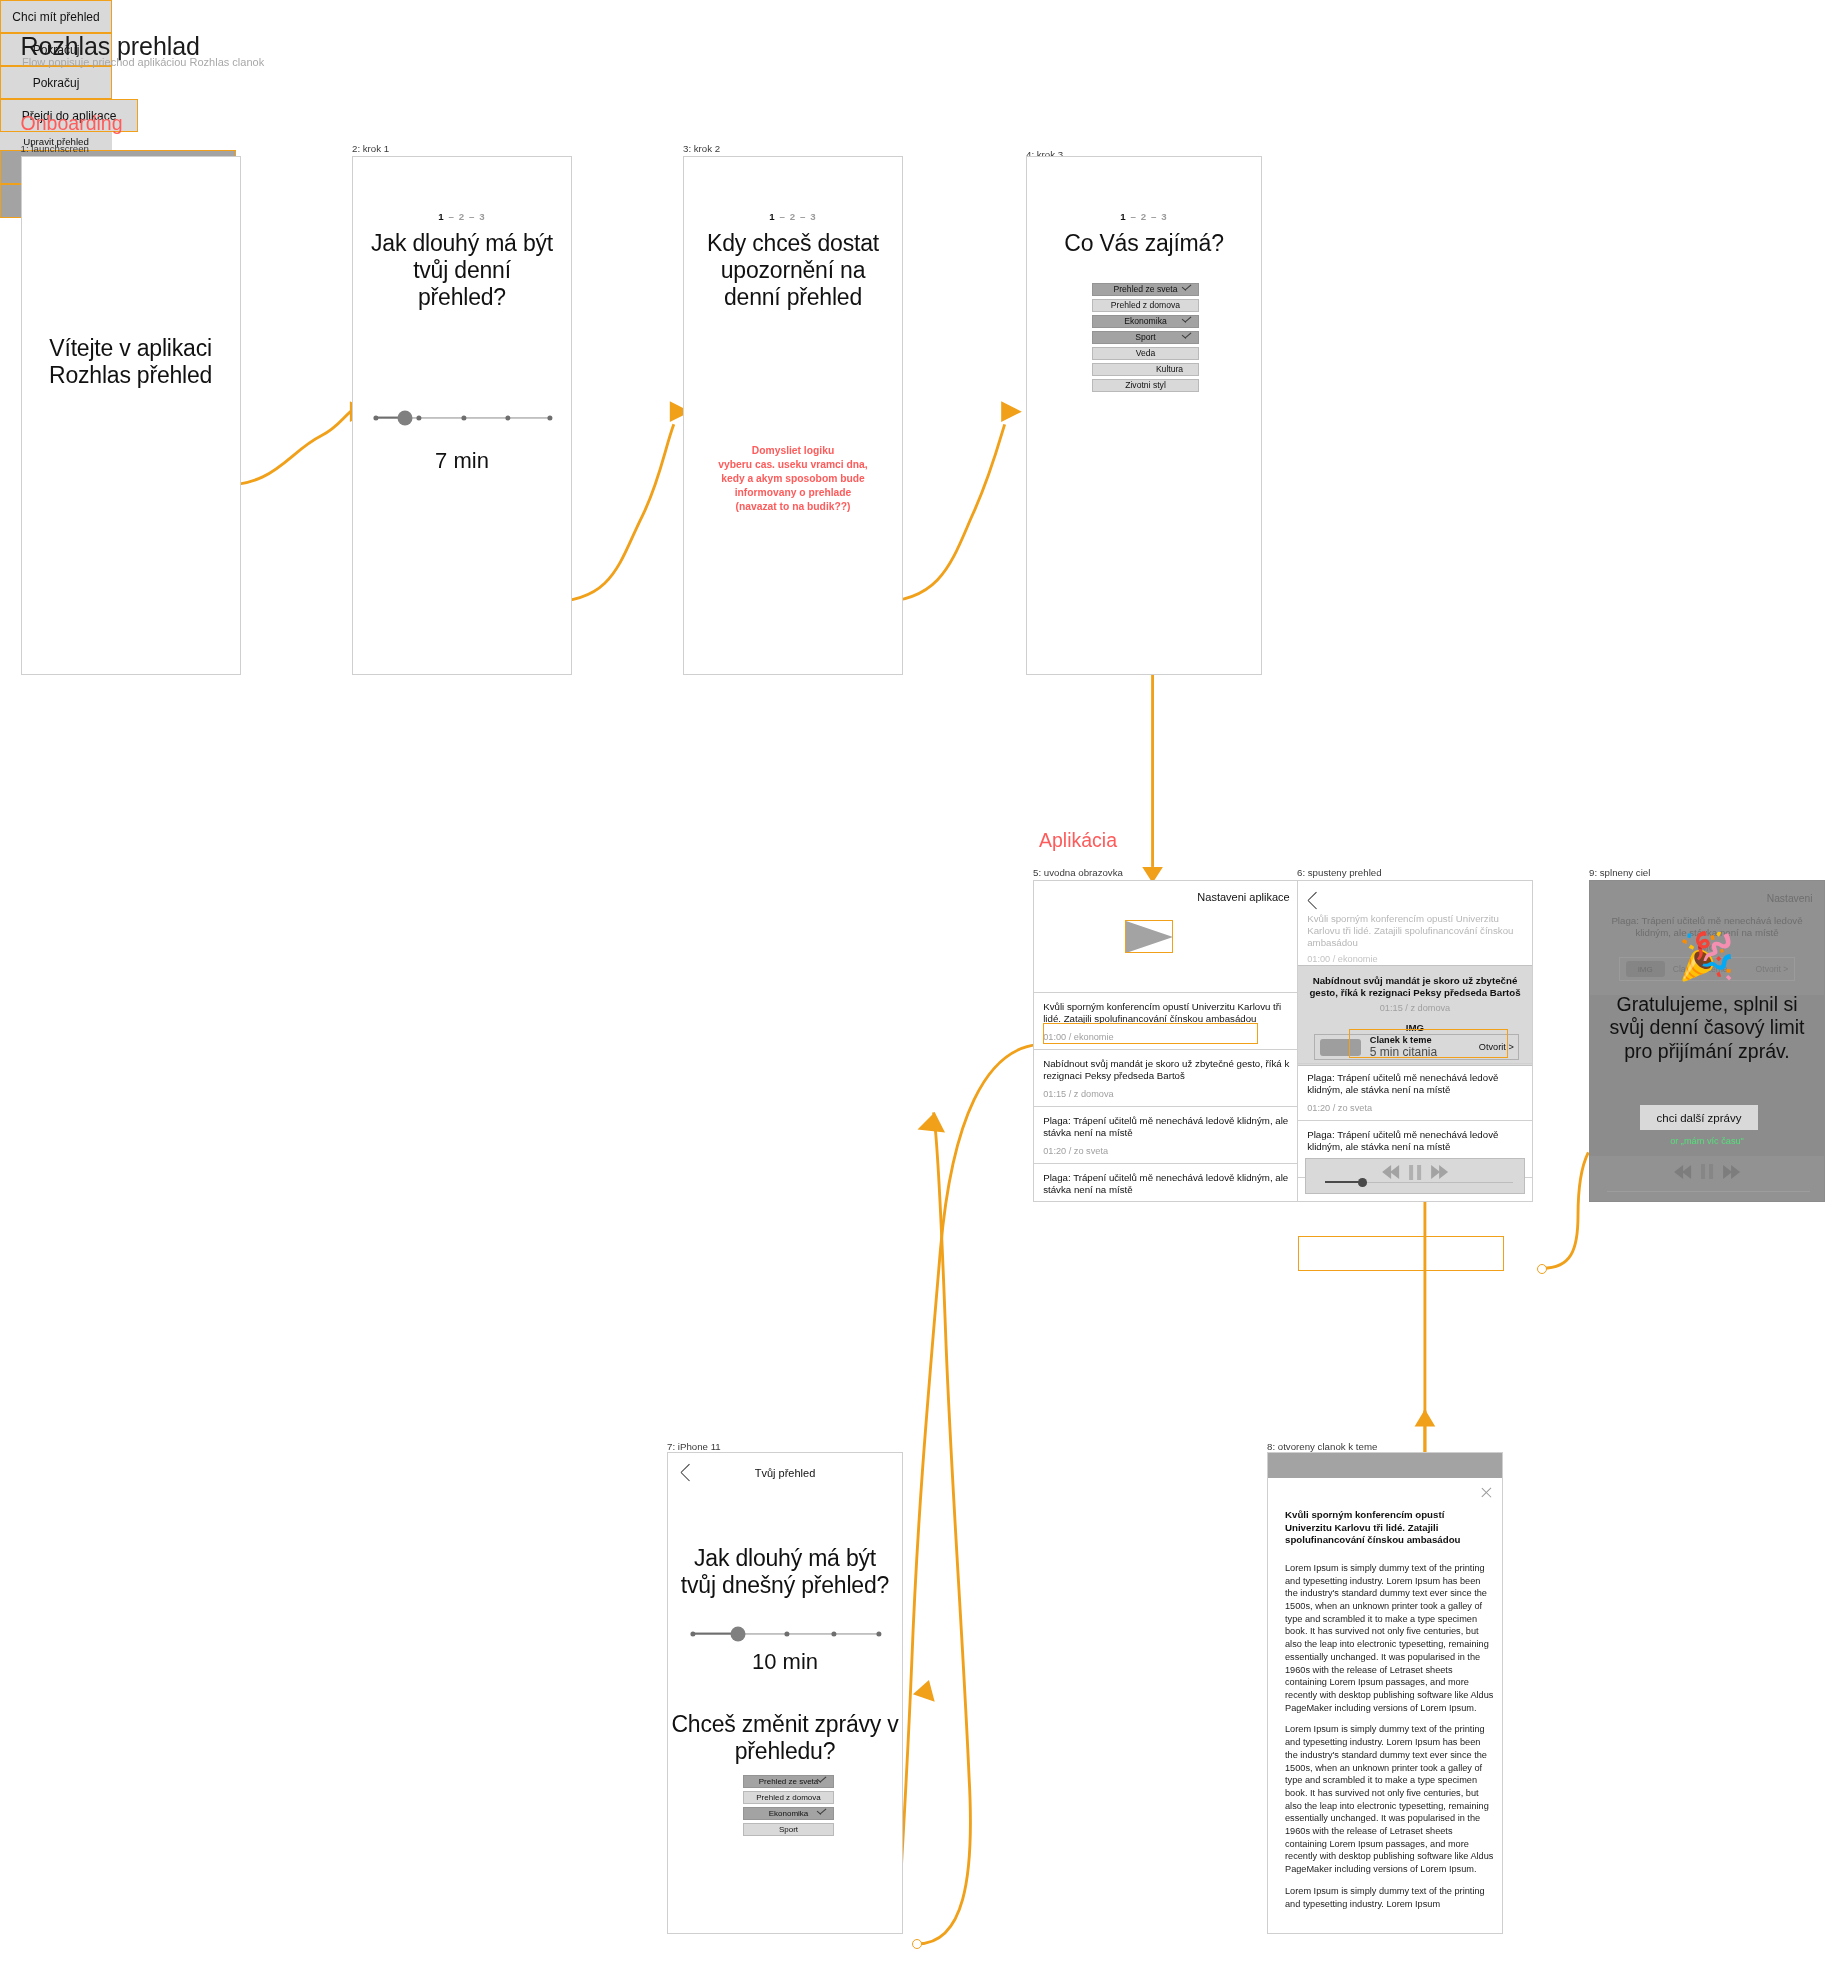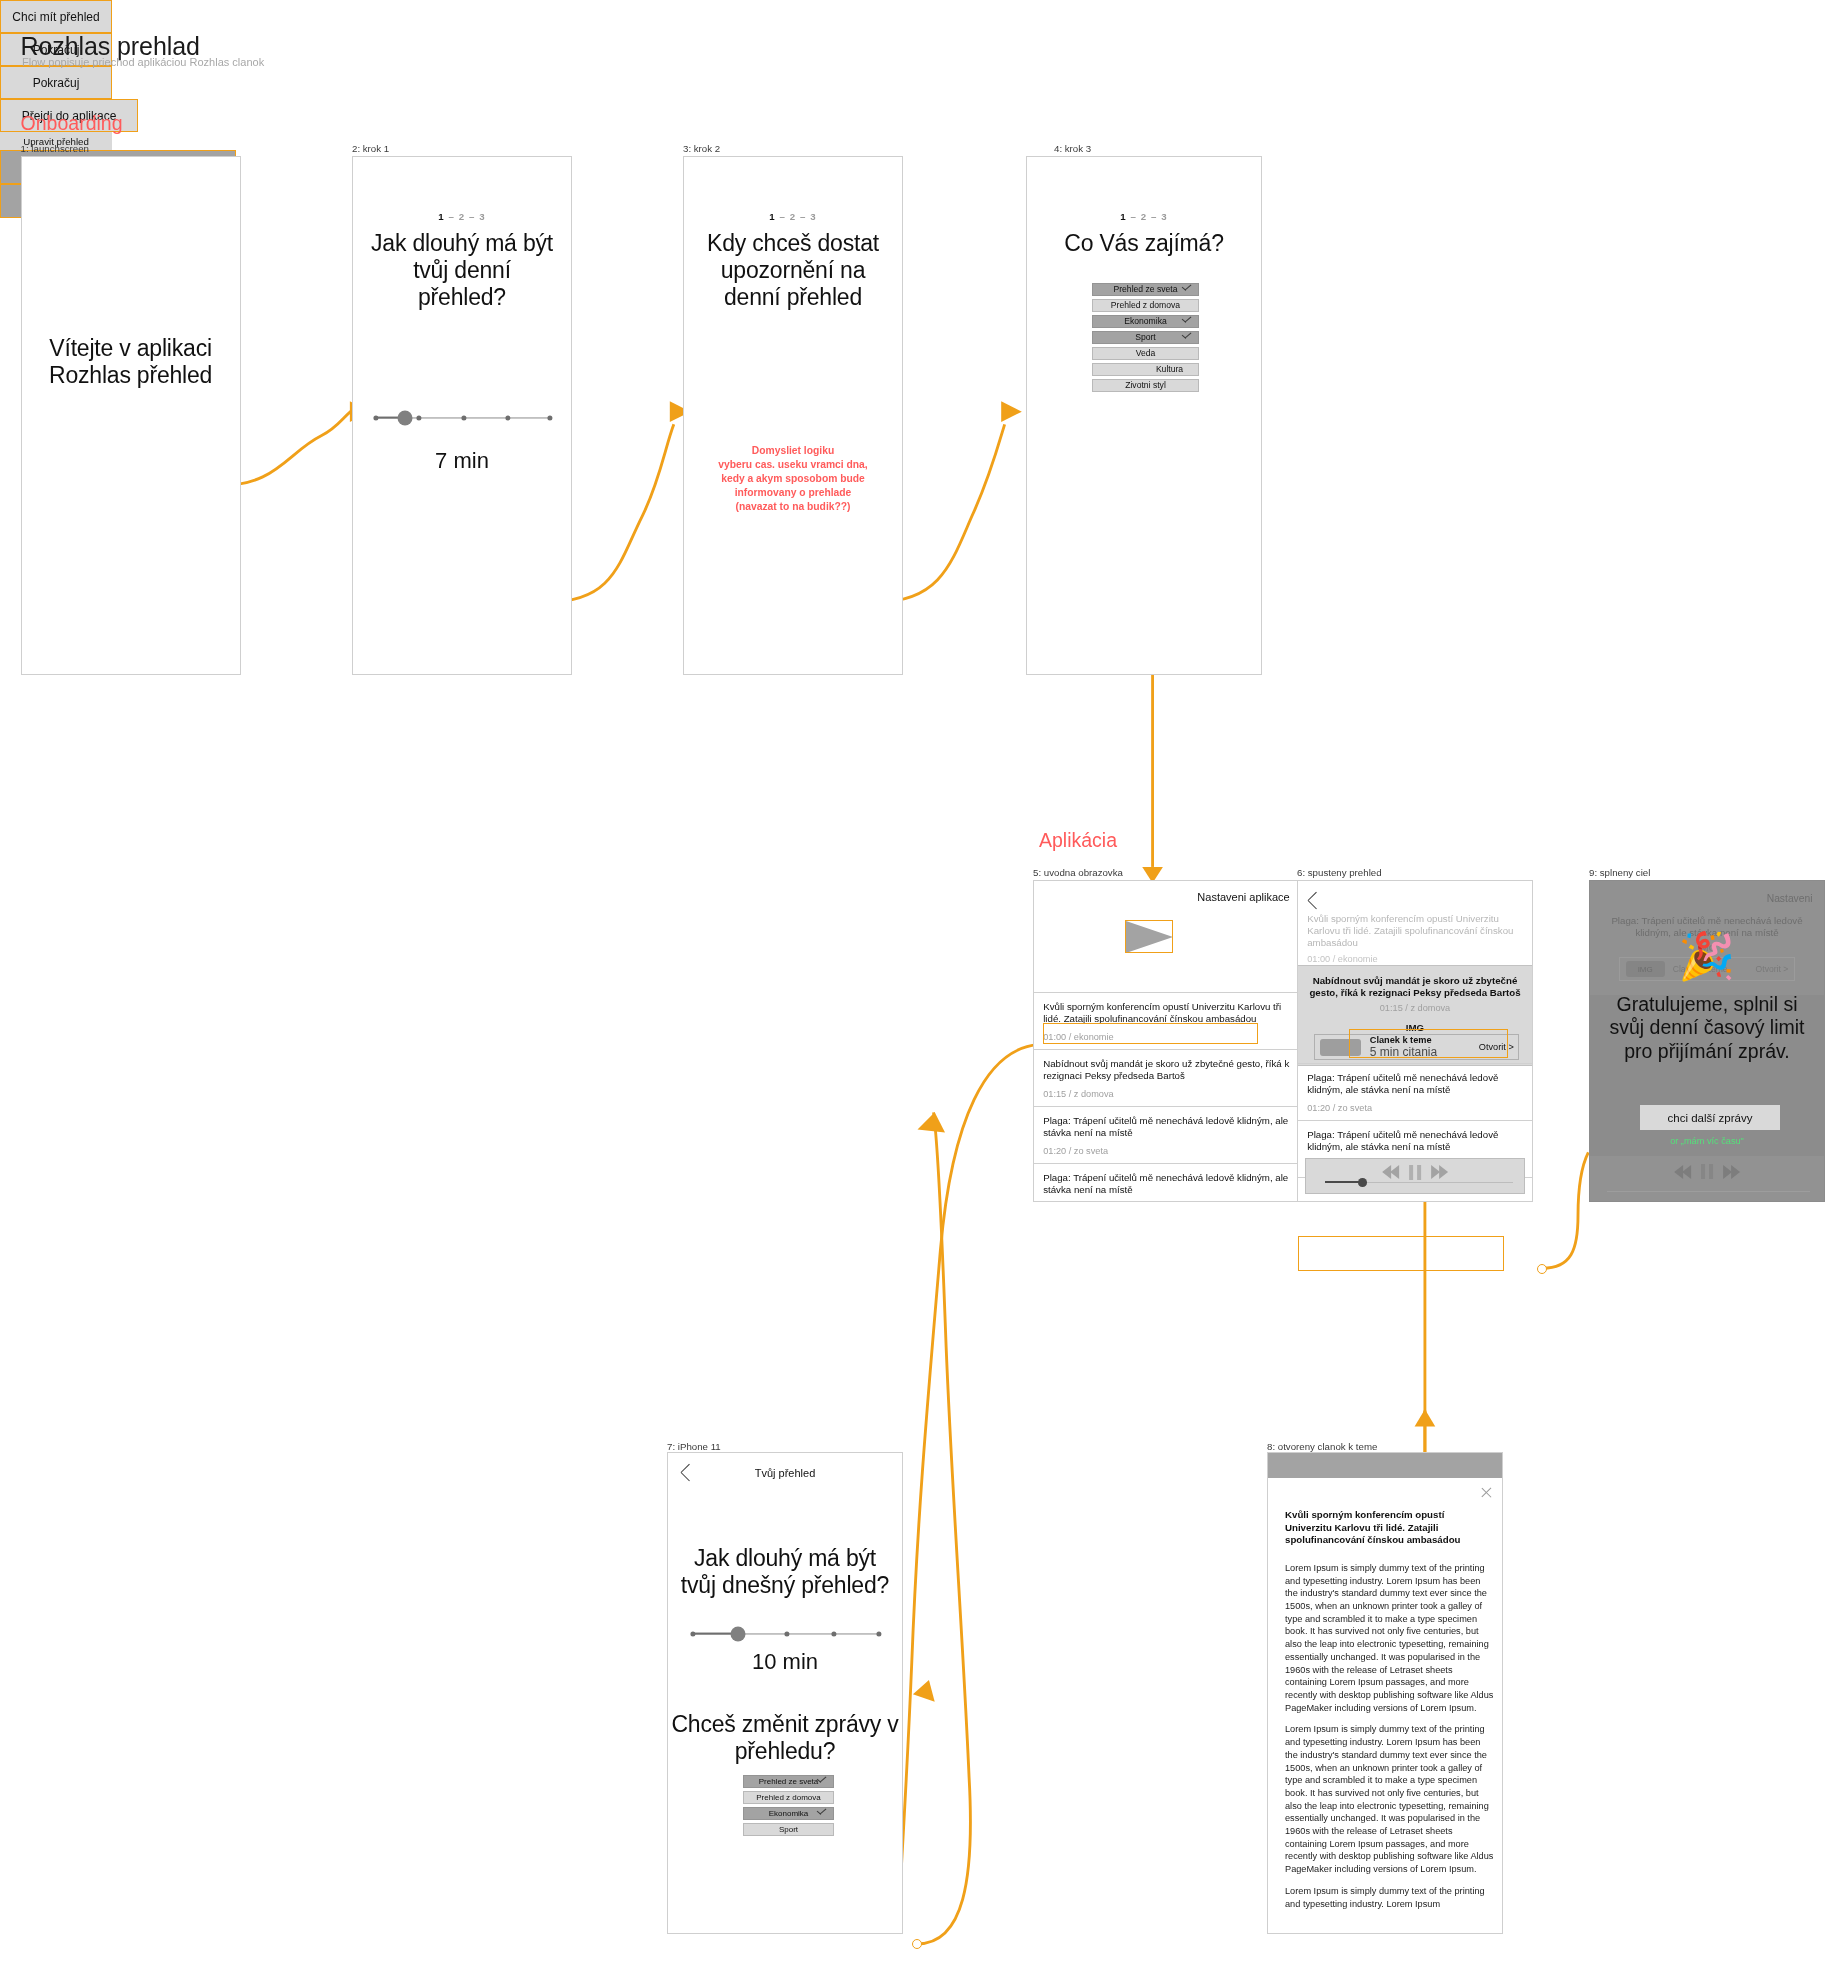--- a/index.html
+++ b/index.html
@@ -214,21 +214,21 @@
       <span>–</span>
       <span>3</span>
     </div>
     <div class="h-big" style="position:absolute;left:10.3px;right:10.3px;top:73px;">Kdy chceš dostat upozornění na denní přehled</div>
     <div class="note-red" style="position:absolute;left:8px;right:8px;top:287px;">Domysliet logiku<br>vyberu cas. useku vramci dna,<br>kedy a akym sposobom bude<br>informovany o prehlade<br>(navazat to na budik??)</div>
   </div>
   <div class="btn" style="left:744px;top:586px;width:112px;height:33px;">
     <span>Pokračuj</span>
   </div>
 
-  <div class="frame-label" style="left:1026px;top:143px;margin-left:28px;">4: krok 3</div>
+  <div class="frame-label" style="left:1026px;top:149px;">4: krok 3</div>
   <div class="frame" id="f4" style="left:1026px;top:156px;width:236px;height:519px;">
     <div class="steps" style="position:absolute;left:0;right:0;top:54px;">
       <b>1</b>
       <span>–</span>
       <span>2</span>
       <span>–</span>
       <span>3</span>
     </div>
     <div class="h-big" style="position:absolute;left:0;right:0;top:73px;">Co Vás zajímá?</div>
     <div id="s4-chips" style="position:absolute;left:65px;top:126px;width:107px;">
@@ -371,21 +371,21 @@
     <div style="position:absolute;left:29px;right:29px;top:76px;height:24px;box-sizing:border-box;border:0.6px solid #9b9b9b;display:flex;align-items:center;padding:0 5.7px;">
       <div style="width:39px;height:16px;border-radius:2.9px;background:#858585;display:flex;align-items:center;justify-content:center;font-size:8px;color:#6e6e6e;">IMG</div>
       <div style="flex:1;margin-left:8px;font-size:8.6px;color:#7a7a7a;">Clanek k teme</div>
       <div style="font-size:8.6px;color:#7a7a7a;">Otvorit &gt;</div>
     </div>
 
     <div style="position:absolute;left:0;right:0;top:52px;text-align:center;font-size:46px;line-height:1;">🎉</div>
 
     <div style="position:absolute;left:8px;right:8px;top:112px;text-align:center;font-size:19.5px;line-height:1.2;color:#111;">Gratulujeme, splnil si svůj denní časový limit pro přijímání zpráv.</div>
 
-    <div style="position:absolute;left:50px;width:140px;top:224px;height:25px;background:#d9d9d9;display:flex;align-items:center;justify-content:center;font-size:11.5px;color:#111;">
+    <div style="position:absolute;left:50px;width:118px;top:224px;height:25px;background:#d9d9d9;display:flex;align-items:center;justify-content:center;font-size:11.5px;color:#111;">
       <span>chci další zprávy</span>
     </div>
     <div style="position:absolute;left:0;right:0;top:255px;text-align:center;font-size:9.2px;color:#55e07a;">or „mám víc času"</div>
 
     <div style="position:absolute;left:0;right:0;bottom:0;height:45px;background:#929292;">
       <div style="position:absolute;left:50%;top:8px;transform:translateX(-50%);display:flex;align-items:center;gap:10.3px;">
         <span style="display:flex;align-items:center;">
           <span class="tri" style="border-right:9.2px solid #7d7d7d;border-top:7.5px solid transparent;border-bottom:7.5px solid transparent;"></span>
           <span class="tri" style="border-right:9.2px solid #7d7d7d;border-top:7.5px solid transparent;border-bottom:7.5px solid transparent;margin-left:-1.1px;"></span>
         </span>

